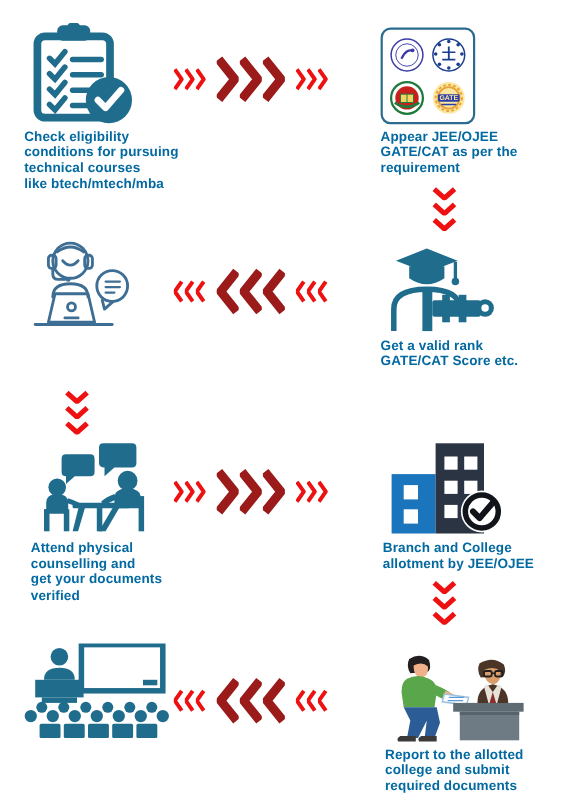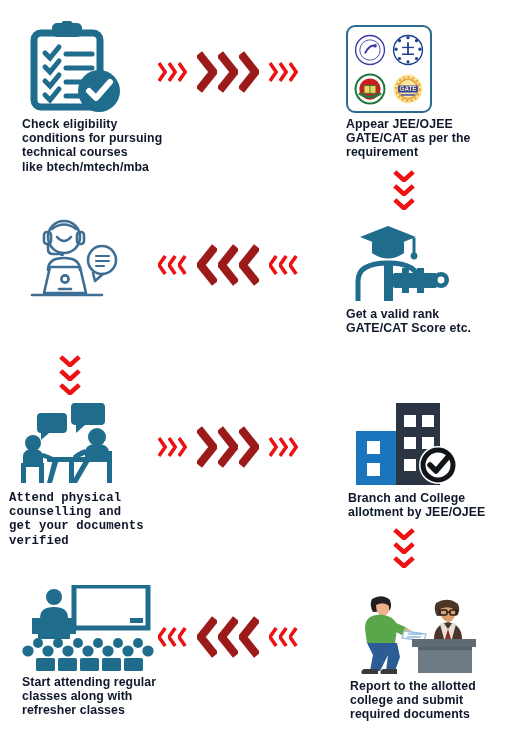--- a/index.html
+++ b/index.html
@@ -9,21 +9,21 @@
     font-family:"Liberation Sans", sans-serif;
     overflow:hidden;
     position:relative;
   }
   .board{position:relative;width:516px;height:729px;}
 
   
   .node{position:absolute;width:175px;}
   .node .art{height:95px;display:flex;align-items:flex-end;}
   .caption{
-    color:#0f172a;
+    color:#0369a1;
     font-size:12.3px;
     line-height:14.2px;
     font-weight:600;
     letter-spacing:.1px;
     margin-top:4px;
     white-space:pre-line;
   }
 
   
   .harrow{position:absolute;display:flex;align-items:center;gap:0px;}
@@ -274,21 +274,21 @@
         <path d="M3 2 L13 11 L23 2" stroke="#EE1111" stroke-width="5" fill="none"></path>
       </svg>
     <svg viewBox="0 0 26 13">
         <path d="M3 2 L13 11 L23 2" stroke="#EE1111" stroke-width="5" fill="none"></path>
       </svg>
     <svg viewBox="0 0 26 13">
         <path d="M3 2 L13 11 L23 2" stroke="#EE1111" stroke-width="5" fill="none"></path>
       </svg>
   </div>
 
-  <div class="node" style="left:9px;top:392px;font-family:Liberation Mono, monospace;">
+  <div class="node" style="left:28px;top:392px;">
     <div class="art">
       <svg width="120" height="86" viewBox="0 0 120 86">
         <g fill="#1F6C8C">
           <path d="M28 12 h26 q4 0 4 4 v12 q0 4 -4 4 h-14 l-8 7 v-7 q-4 0 -4 -4 v-12 q0 -4 4 -4z"></path>
           <path d="M62 2 h30 q4 0 4 4 v14 q0 4 -4 4 h-16 l-9 8 v-8 q-5 0 -5 -4 v-14 q0 -4 4 -4z"></path>
           <circle cx="24" cy="42" r="8"></circle>
           <path d="M14 56 q0 -8 10 -8 q10 0 10 8 v8 h-20z"></path>
           <rect x="12" y="62" width="5" height="20"></rect>
           <path d="M12 62 h22 v4 h-22z"></path>
           <rect x="30" y="62" width="5" height="20"></rect>
@@ -408,23 +408,20 @@
             <circle cx="6" cy="66" r="5.6"></circle>
           <circle cx="126" cy="66" r="5.6"></circle>
           <rect x="14" y="73" width="19" height="13" rx="1.5"></rect>
           <rect x="36" y="73" width="19" height="13" rx="1.5"></rect>
           <rect x="58" y="73" width="19" height="13" rx="1.5"></rect>
           <rect x="80" y="73" width="19" height="13" rx="1.5"></rect>
           <rect x="102" y="73" width="19" height="13" rx="1.5"></rect>
         </g>
       </svg>
     </div>
-    <div class="caption">Start attending regular
-classes along with
-refresher classes</div>
   </div>
 
   <div class="harrow" style="left:158px;top:615px;">
     <div class="grp">
       <svg class="chev-s" viewBox="0 0 10 24">
           <path d="M8 2 L1 12 L8 22" stroke="#EE1111" stroke-width="4" fill="none"></path>
         </svg>
       <svg class="chev-s" viewBox="0 0 10 24">
           <path d="M8 2 L1 12 L8 22" stroke="#EE1111" stroke-width="4" fill="none"></path>
         </svg>

